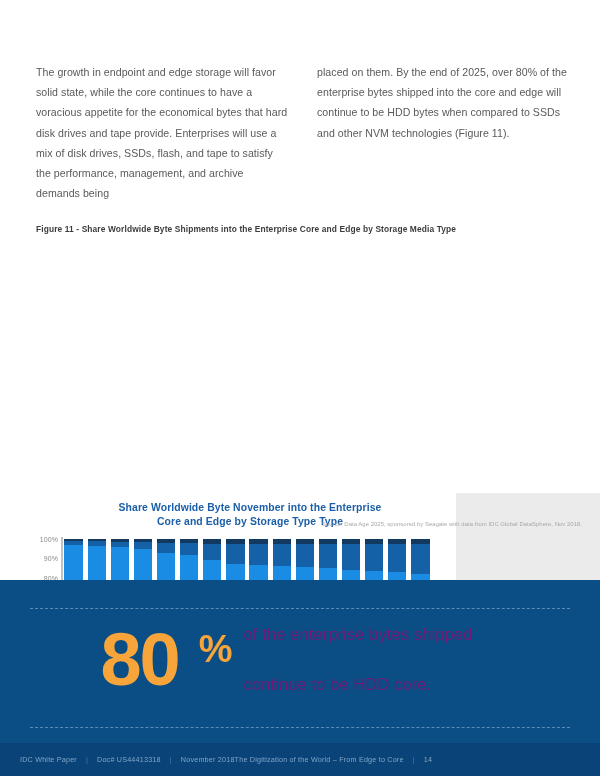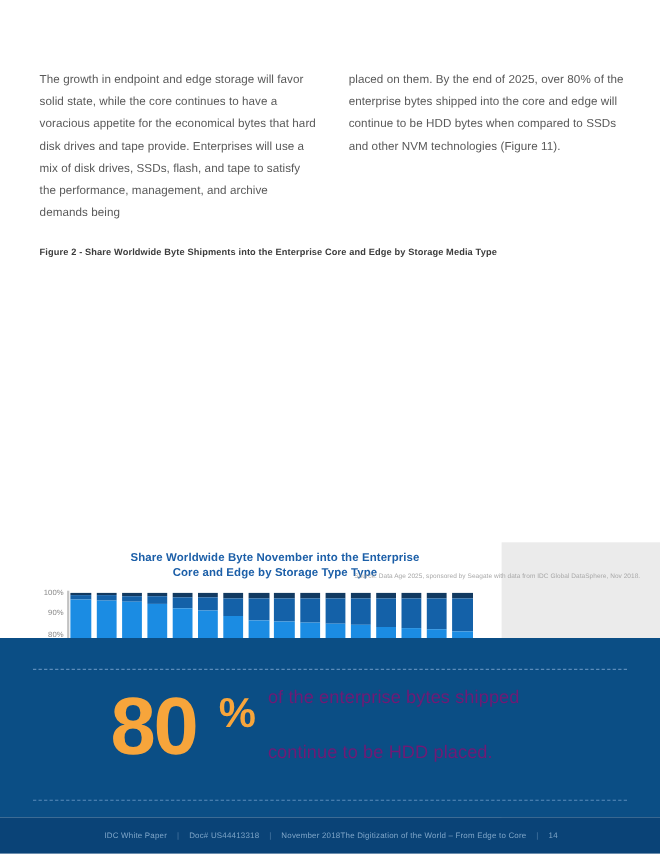--- a/index.html
+++ b/index.html
@@ -258,40 +258,40 @@
     background: #0a4377;
   }
   .footer-inner {
     position: absolute;
     left: 20px;
     right: 18px;
     top: 0;
     height: 33px;
     display: flex;
     align-items: center;
-    justify-content: center;
+    justify-content: flex-start;
     font-size: 7.2px;
     color: #7fa6c9;
     letter-spacing: 0.2px;
   }
   .footer-group { display: flex; align-items: center; }
   .footer-sep {
     margin: 0 9px;
     color: #4e7ba5;
   }
 </style>
 </head>
 <body>
 
 <div class="copy-wrap">
   <div class="copy-col">The growth in endpoint and edge storage will favor solid state, while the core continues to have a voracious appetite for the economical bytes that hard disk drives and tape provide. Enterprises will use a mix of disk drives, SSDs, flash, and tape to satisfy the performance, management, and archive demands being</div>
   <div class="copy-col">placed on them. By the end of 2025, over 80% of the enterprise bytes shipped into the core and edge will continue to be HDD bytes when compared to SSDs and other NVM technologies (Figure 11).</div>
 </div>
 
-<div class="fig-caption">Figure 2 - Share Worldwide Byte Shipments into the Enterprise Core and Edge by Storage Media Type</div>
+<div class="fig-caption">Figure 11 - Share Worldwide Byte Shipments into the Enterprise Core and Edge by Storage Media Type</div>
 
 <div class="chart-panel">
   <div class="legend-bg"></div>
 
   <div class="chart-title">
     <span>Share Worldwide Byte November into the Enterprise</span><br>
     <span>Core and Edge by Storage Type Type</span>
   </div>
 
   <div class="axis-line"></div>
@@ -468,21 +468,21 @@
 <div class="dash-line dash-bot"></div>
 
 <div class="banner-content">
   <div class="banner-big">
     <span>80</span>
       <span class="pct">%</span>
   </div>
   <div class="banner-right">
     <span>of the enterprise bytes shipped</span><br>
     <br>
-    <span>continue to be HDD placed.</span>
+    <span>continue to be HDD core.</span>
   </div>
 </div>
 
 <div class="footer">
   <div class="footer-inner">
     <div class="footer-group">
       <span>IDC White Paper</span>
       <span class="footer-sep">|</span>
       <span>Doc# US44413318</span>
       <span class="footer-sep">|</span>

